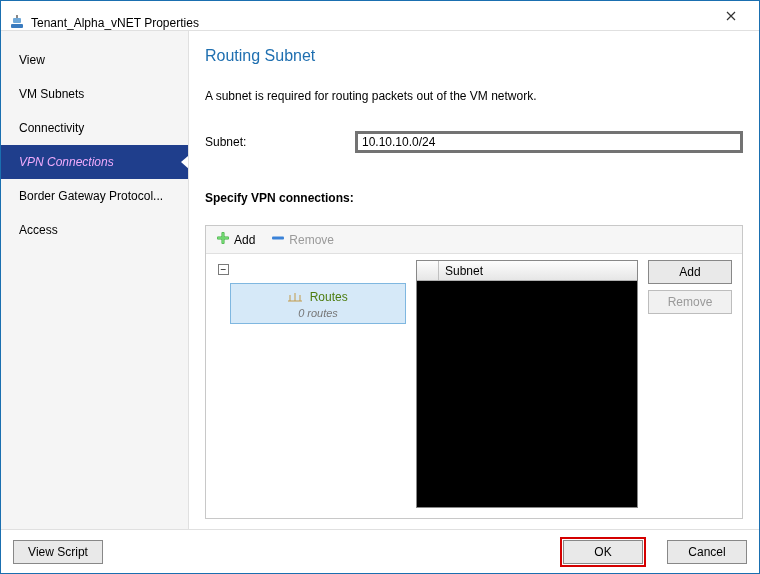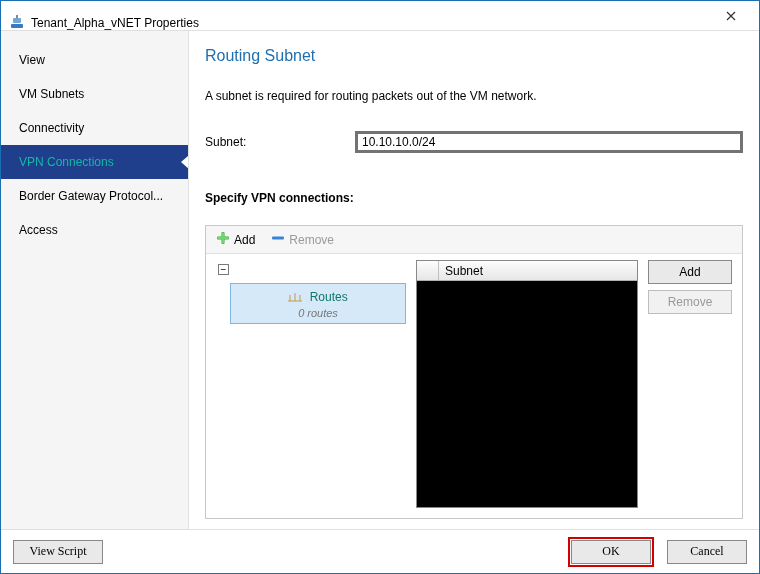--- a/index.html
+++ b/index.html
@@ -5,53 +5,53 @@
   * { box-sizing: border-box; }
   html, body { margin: 0; padding: 0; font-family: "Segoe UI", Tahoma, sans-serif; font-size: 12px; color: #000; }
   .window { width: 760px; height: 574px; border: 1px solid #1a6fb0; background: #fff; display: flex; flex-direction: column; }
   .titlebar { height: 30px; display: flex; align-items: flex-end; padding: 0 8px; border-bottom: 1px solid #e0e0e0; }
   .title-icon { width: 16px; height: 16px; margin-right: 6px; display: flex; align-items: center; justify-content: center; }
   .titlebar-title { flex: 1; font-size: 12px; }
   .titlebar-close { width: 40px; height: 28px; display: flex; align-items: center; justify-content: center; cursor: pointer; }
   .body { flex: 1; display: flex; overflow: hidden; }
   .sidebar { width: 188px; background: #f5f5f5; border-right: 1px solid #e0e0e0; padding-top: 12px; }
   .side-item { padding: 10px 14px 10px 18px; font-size: 12px; cursor: pointer; white-space: nowrap; overflow: hidden; text-overflow: ellipsis; position: relative; }
-  .side-item.selected { background: #1f3e8c; color: #14b8a6; }
+  .side-item.selected { background: #1f3e8c; color: #f0abfc; font-style: italic; }
   .side-item.selected::after {
     content: ""; position: absolute; right: -1px; top: 50%; transform: translateY(-50%);
     width: 0; height: 0; border-top: 7px solid transparent; border-bottom: 7px solid transparent; border-right: 8px solid #fff;
   }
   .content { flex: 1; padding: 16px 16px 0 16px; display: flex; flex-direction: column; overflow: hidden; gap: 14px; }
   .page-title { color: #1f6fb0; font-size: 16px; font-weight: 400; margin: 0 0 10px 0; }
   .desc { font-size: 12px; margin-bottom: 14px; }
   .field-row { display: flex; align-items: center; margin-bottom: 24px; }
   .field-label { width: 150px; font-size: 12px; }
   .field-input { flex: 1; height: 22px; border: 3px solid #737373; padding: 2px 4px; font-size: 12px; font-family: inherit; }
   .spec-label { font-size: 12px; margin-bottom: 6px; font-weight: bold; }
   .vpn-panel { flex: 1; border: 1px solid #c8c8c8; display: flex; flex-direction: column; margin-bottom: 10px; min-height:0; }
   .vpn-toolbar { height: 28px; background: #f6f6f6; border-bottom: 1px solid #e0e0e0; display: flex; align-items: center; padding: 0 6px; gap: 8px; }
   .tool-btn { display: flex; align-items: center; gap: 4px; font-size: 12px; cursor: pointer; padding: 2px 4px; }
   .tool-btn.disabled { color: #9a9a9a; cursor: default; }
   .vpn-body { flex: 1; display: flex; padding: 6px 10px 10px 10px; gap: 10px; min-height: 0; }
   .tree-pane { width: 190px; display: flex; flex-direction: column; }
   .tree-toggle { width: 11px; height: 11px; border: 1px solid #7a7a7a; display:inline-flex; align-items:center; justify-content:center; font-size:10px; line-height:1; cursor:pointer; margin: 4px 0 8px 2px; background:#fff;}
   .tree-node { background: #d6e9f8; border: 1px solid #7fb7e0; padding: 6px 6px 4px 6px; text-align: center; cursor: pointer; margin-left: 14px;}
-  .tree-node .routes-label { font-size:12px; color:#0f766e; }
+  .tree-node .routes-label { font-size:12px; color:#4d7c0f; }
   .tree-node .routes-count { font-size:11px; font-style: italic; color:#777; margin-top:2px; }
   .routes-icon { display:inline-block; vertical-align:middle; margin-right:4px;}
   .subnet-pane { flex: 1; display: flex; gap: 10px; min-height:0; }
   .subnet-list { flex: 1; border: 1px solid #888; display:flex; flex-direction:column; background:#000000;}
   .subnet-header { height: 20px; background: linear-gradient(#fdfdfd,#e6e6e6); border-bottom:1px solid #b0b0b0; display:flex; align-items:center;}
   .subnet-header .gutter { width:22px; height:100%; border-right:1px solid #c0c0c0;}
   .subnet-header .col { padding:0 6px; font-size:12px;}
   .subnet-rows { flex:1; }
   .subnet-buttons { width: 84px; display:flex; flex-direction:column; gap:6px;}
   .btn { height: 24px; border:1px solid #888; background:#e9e9e9; font-size:12px; cursor:pointer; font-family:inherit; padding:0;}
   .btn.disabled { color:#9a9a9a; border-color:#bdbdbd; background:#f1f1f1; cursor:default;}
-  .footer { height: 44px; border-top: 1px solid #e0e0e0; display:flex; align-items:center; padding:0 12px; gap:16px;font-family:Liberation Serif, serif;}
+  .footer { height: 44px; border-top: 1px solid #e0e0e0; display:flex; align-items:center; padding:0 12px; gap:24px;}
   .footer-spacer { flex:1;}
   .footer .btn { width:80px;}
   .ok-highlight { outline: 2px solid #d40000; outline-offset: 1px; }
 </style>
 </head>
 <body>
 
 <div class="window">
 
   <div class="titlebar">

